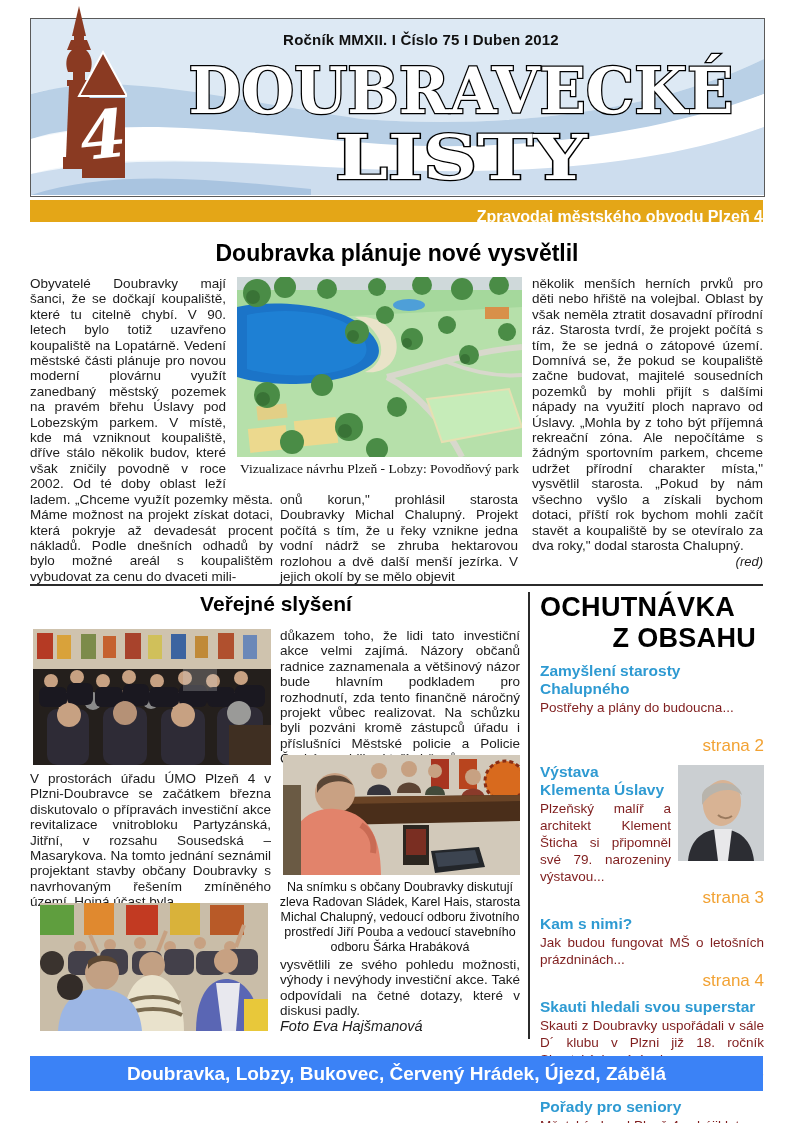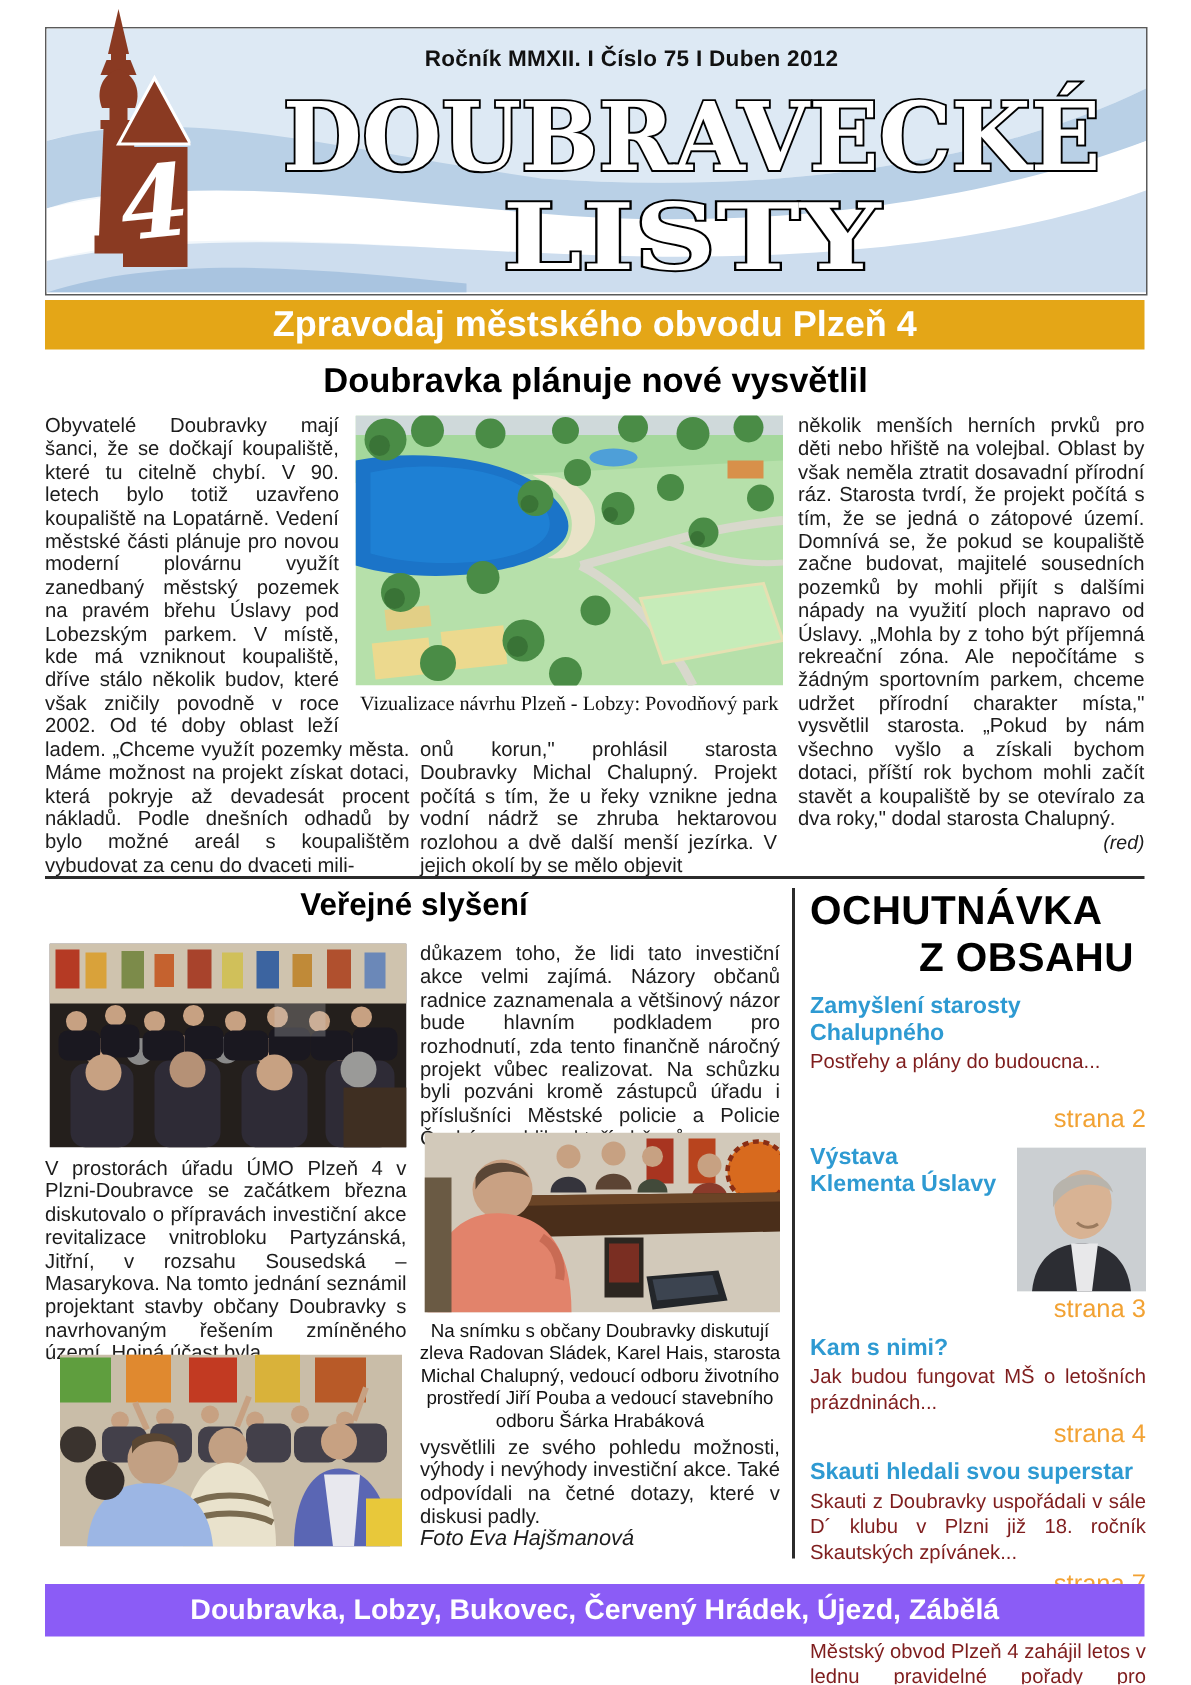--- a/index.html
+++ b/index.html
@@ -8,22 +8,22 @@
 
   
   .masthead{position:absolute;left:30px;top:18px;width:733px;height:177px;border:1px solid #5a5a5a;}
   .masthead-bg{position:absolute;inset:0;overflow:hidden;}
   .logo{position:absolute;left:14px;top:-13px;width:82px;height:184px;z-index:3;}
   .issue-line{position:absolute;left:150px;top:12px;width:480px;text-align:center;
               font-size:15px;font-weight:bold;color:#111;z-index:2;letter-spacing:.2px;}
   .title-svg{position:absolute;left:100px;top:28px;width:620px;height:148px;z-index:2;}
 
   
-  .banner{position:absolute;left:30px;top:200px;width:733px;height:33px;line-height:33px;
-          text-align:center;color:#ffffff;font-weight:bold;font-size:24px;}
+  .banner{position:absolute;left:30px;top:200px;width:733px;height:22px;line-height:33px;
+          text-align:right;color:#ffffff;font-weight:bold;font-size:16px;}
   .footer-bar{position:absolute;left:30px;top:1056px;width:733px;height:35px;line-height:35px;
           text-align:center;color:#ffffff;font-weight:bold;font-size:19px;}
 
   
   .a1-headline{position:absolute;left:0;top:240px;width:794px;text-align:center;
                font-size:23px;font-weight:bold;color:#000;}
   .body-text{font-size:13.5px;line-height:15.4px;text-align:justify;color:#1c1c1c;}
   .a1-col1{position:absolute;left:30px;top:276px;width:243px;}
   .a1-col1::before{content:"";float:right;width:47px;height:214px;}
   .a1-photo{position:absolute;left:237px;top:277px;width:285px;height:180px;}
@@ -359,20 +359,21 @@
           <rect width="86" height="96" fill="#d3d6d8"></rect>
           <rect width="86" height="96" fill="#c3c8cc" opacity=".5"></rect>
           <path d="M10,96 C12,74 26,64 43,64 C62,64 74,76 76,96 Z" fill="#2c2d33"></path>
           <path d="M36,64 L40,96 L50,96 L54,64 Z" fill="#e8e8ea"></path>
           <ellipse cx="44" cy="38" rx="19" ry="23" fill="#d8b394" transform="rotate(8 44 38)"></ellipse>
           <path d="M24,30 C26,16 60,12 64,30 C56,22 34,22 24,40 Z" fill="#b8b4ac"></path>
           <path d="M40,50 C44,54 50,54 54,51" stroke="#9a7a5e" stroke-width="2" fill="none"></path>
         </svg>
       </div>
       <div class="toc-item-title">Výstava Klementa Úslavy</div>
+      <div class="toc-item-text">Plzeňský malíř a architekt Klement Šticha si připomněl své 79. narozeniny výstavou...</div>
       <div class="toc-page" style="clear:right">strana 3</div>
     </div>
 
     <div class="toc-item">
       <div class="toc-item-title">Kam s nimi?</div>
       <div class="toc-item-text">Jak budou fungovat MŠ o letošních prázdninách...</div>
       <div class="toc-page">strana 4</div>
     </div>
 
     <div class="toc-item">
@@ -382,15 +383,15 @@
     </div>
 
     <div class="toc-item">
       <div class="toc-item-title">Pořady pro seniory</div>
       <div class="toc-item-text">Městský obvod Plzeň 4 zahájil letos v lednu pravidelné pořady pro seniory...</div>
 
     </div>
 
   </div>
 
-  <div class="footer-bar" style="background:#8b5cf6">Doubravka, Lobzy, Bukovec, Červený Hrádek, Újezd, Zábělá</div>
+  <div class="footer-bar" style="background:#3b82f6">Doubravka, Lobzy, Bukovec, Červený Hrádek, Újezd, Zábělá</div>
 
 </div>
 
 </body></html>

